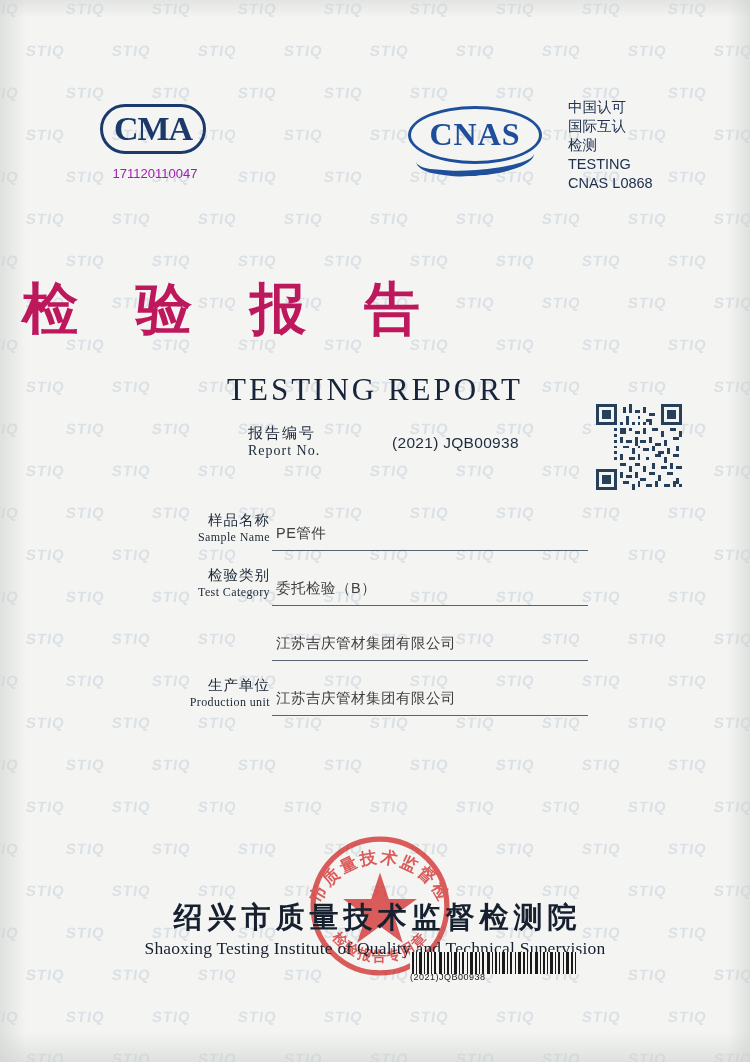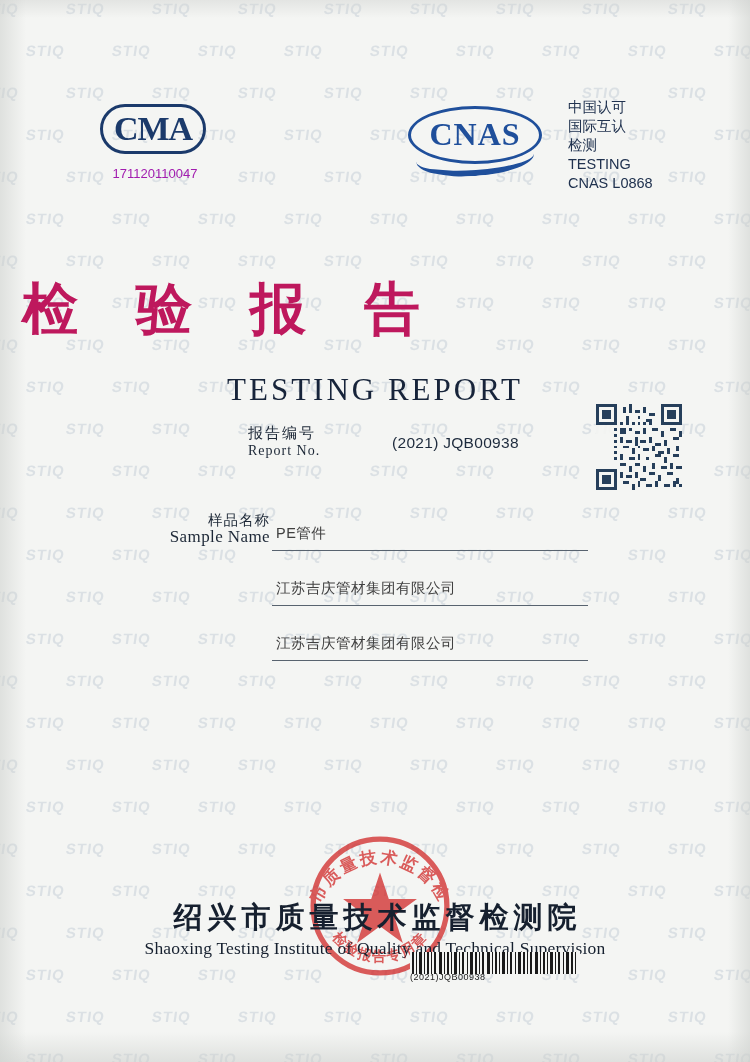--- a/index.html
+++ b/index.html
@@ -266,21 +266,21 @@
     color: #1c2736;
   }
   .field-label .cn {
     display: block;
     font-size: 14.5px;
     letter-spacing: 1px;
     line-height: 17px;
   }
   .field-label .en {
     display: block;
-    font-size: 17px;
+    font-size: 12px;
     letter-spacing: 0.4px;
     line-height: 16px;
   }
   .field-value {
     position: absolute;
     left: 276px;
     top: 12px;
     width: 312px;
     font-family: "Liberation Sans", sans-serif;
     font-size: 14.5px;
@@ -527,28 +527,40 @@
 
     <div class="field-row">
       <div class="field-label">
         <span class="cn">样品名称</span>
         <span class="en">Sample Name</span>
       </div>
       <div class="field-value">PE管件</div>
       <div class="field-line"></div>
     </div>
 
+    <div class="field-row">
+      <div class="field-label">
+        <span class="cn">检验类别</span>
+        <span class="en">Test Category</span>
+      </div>
+      <div class="field-value">委托检验（B）</div>
+      <div class="field-line"></div>
+    </div>
 
 
     <div class="field-row">
       <div class="field-value">江苏吉庆管材集团有限公司</div>
       <div class="field-line"></div>
     </div>
 
     <div class="field-row">
+      <div class="field-label">
+        <span class="cn">生产单位</span>
+        <span class="en">Production unit</span>
+      </div>
       <div class="field-value">江苏吉庆管材集团有限公司</div>
       <div class="field-line"></div>
     </div>
 
   </div>
 
   <svg id="seal" viewBox="0 0 200 200">
     <defs>
       <path id="sealTopArc" d="M 28 108 A 74 74 0 0 1 172 108"></path>
       <path id="sealBottomArc" d="M 36 118 A 68 68 0 0 0 164 118"></path>

